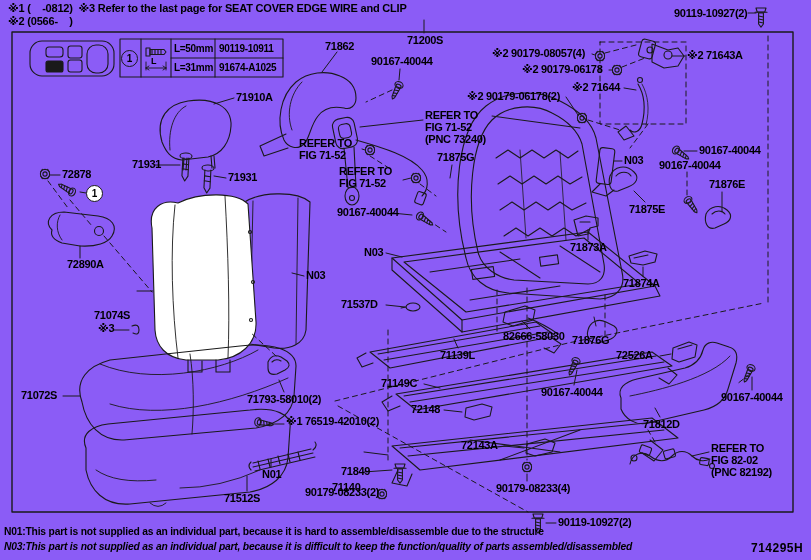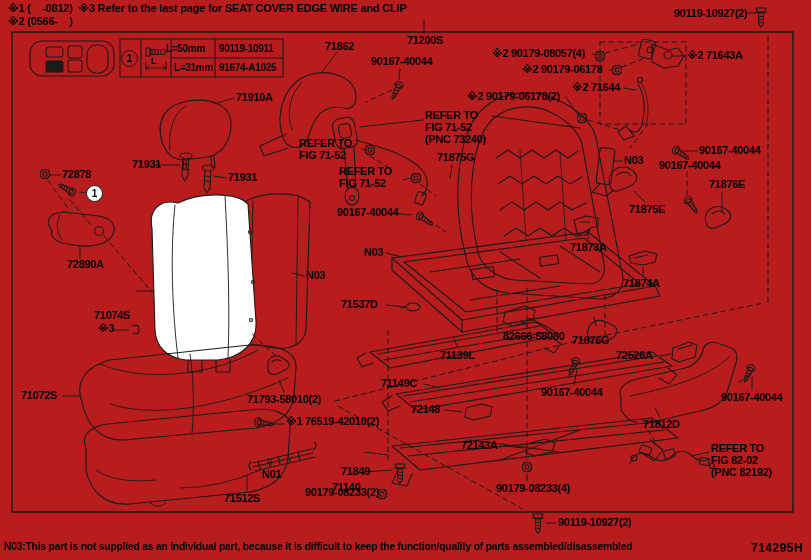--- a/index.html
+++ b/index.html
@@ -1,50 +1,50 @@
 <!DOCTYPE html>
 <html><head>
 <meta charset="utf-8">
 <style>
   html,body{margin:0;padding:0;background:#fff;}
   #stage{
-    position:relative;width:811px;height:560px;background:#b91c1c;overflow:hidden;
+    position:relative;width:811px;height:560px;background:#8b5cf6;overflow:hidden;
     font-family:"Liberation Sans","DejaVu Sans",sans-serif;color:#000;
   }
   #art{position:absolute;left:0;top:0;}
   .hdr{
     position:absolute;left:8px;font-size:11px;font-weight:700;white-space:pre;
     letter-spacing:-0.2px;
   }
   #hdr1{top:2px;} #hdr2{top:15px;}
   .part-label{
     position:absolute;font-size:11px;font-weight:700;line-height:1.08;
     letter-spacing:-0.3px;white-space:pre-line;
   }
   .legend-text{
     position:absolute;font-size:10px;font-weight:700;letter-spacing:-0.3px;
   }
-  #legend-len-0{left:166px;top:43px;}
+  #legend-len-0{left:174px;top:43px;}
   #legend-part-0{left:219px;top:43px;}
   #legend-len-1{left:174px;top:62px;}
   #legend-part-1{left:219px;top:62px;}
   #legend-key{
     position:absolute;left:121px;top:50px;width:15px;height:15px;border:1.3px solid #1a1a1a;
     border-radius:50%;font-size:10px;font-weight:700;text-align:center;line-height:15px;
   }
   #legend-dim{left:151px;top:56px;font-size:9px;}
   #callout-1{
     position:absolute;left:86px;top:185px;width:15px;height:15px;border:1.4px solid #1a1a1a;
     border-radius:50%;font-size:10px;font-weight:700;text-align:center;line-height:15px;
     background:#fff;
   }
   .foot-note{
     position:absolute;left:4px;font-size:10.3px;font-weight:700;letter-spacing:-0.2px;white-space:pre;
   }
-  #foot-n01{top:526px;} #foot-n03{top:541px;}
+  #foot-n01{top:526px;} #foot-n03{top:541px;font-style:italic;}
   #doc-number{
     position:absolute;left:751px;top:541px;font-size:12px;font-weight:700;letter-spacing:0.5px;
   }
 </style>
 </head>
 <body>
 
 <div id="stage">
 
   <svg id="art" width="811" height="560" viewBox="0 0 811 560" fill="none" stroke="#1a1a1a" stroke-width="1.1" stroke-linecap="round" stroke-linejoin="round">
@@ -414,15 +414,16 @@
       <div class="part-label" style="left: 711px; top: 443px;">REFER TO
 FIG 82-02
 (PNC 82192)</div>
       <div class="part-label" style="left: 341px; top: 466px;">71849</div>
       <div class="part-label" style="left: 224px; top: 493px; text-align: center;">71512S</div>
       <div class="part-label" style="left: 305px; top: 487px;">90179-08233(2)</div>
       <div class="part-label" style="left: 496px; top: 483px;">90179-08233(4)</div>
       <div class="part-label" style="left: 558px; top: 517px;">90119-10927(2)</div>
     </div>
 
+  <div class="foot-note" id="foot-n01">N01:This part is not supplied as an individual part, because it is hard to assemble/disassemble due to the structure</div>
   <div class="foot-note" id="foot-n03">N03:This part is not supplied as an individual part, because it is difficult to keep the function/quality of parts assembled/disassembled</div>
   <div id="doc-number">714295H</div>
 </div>
 
 </body></html>

